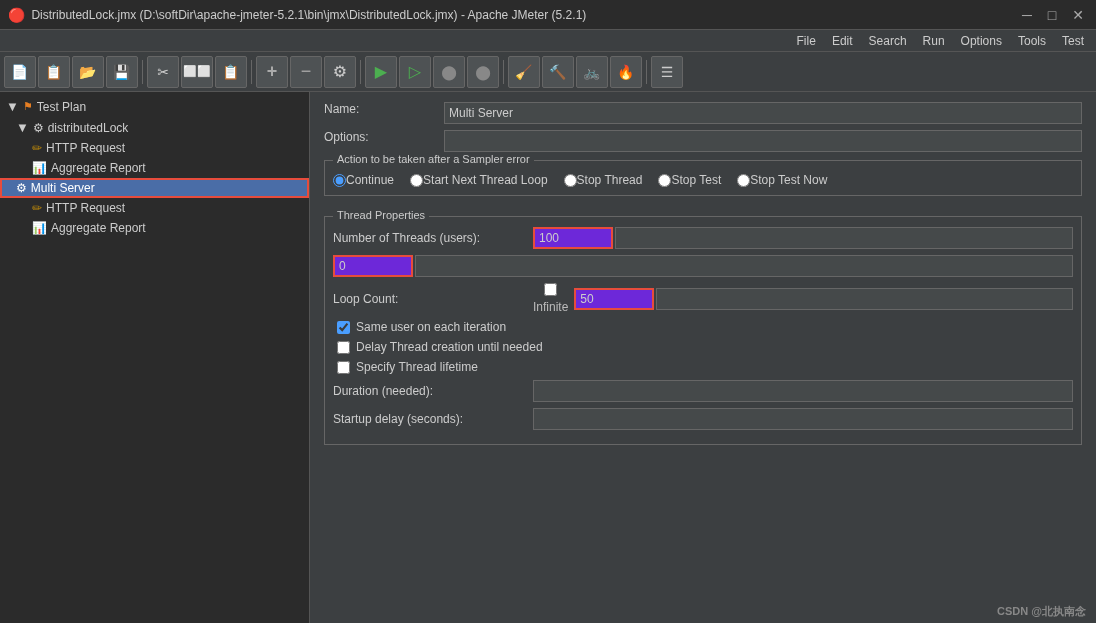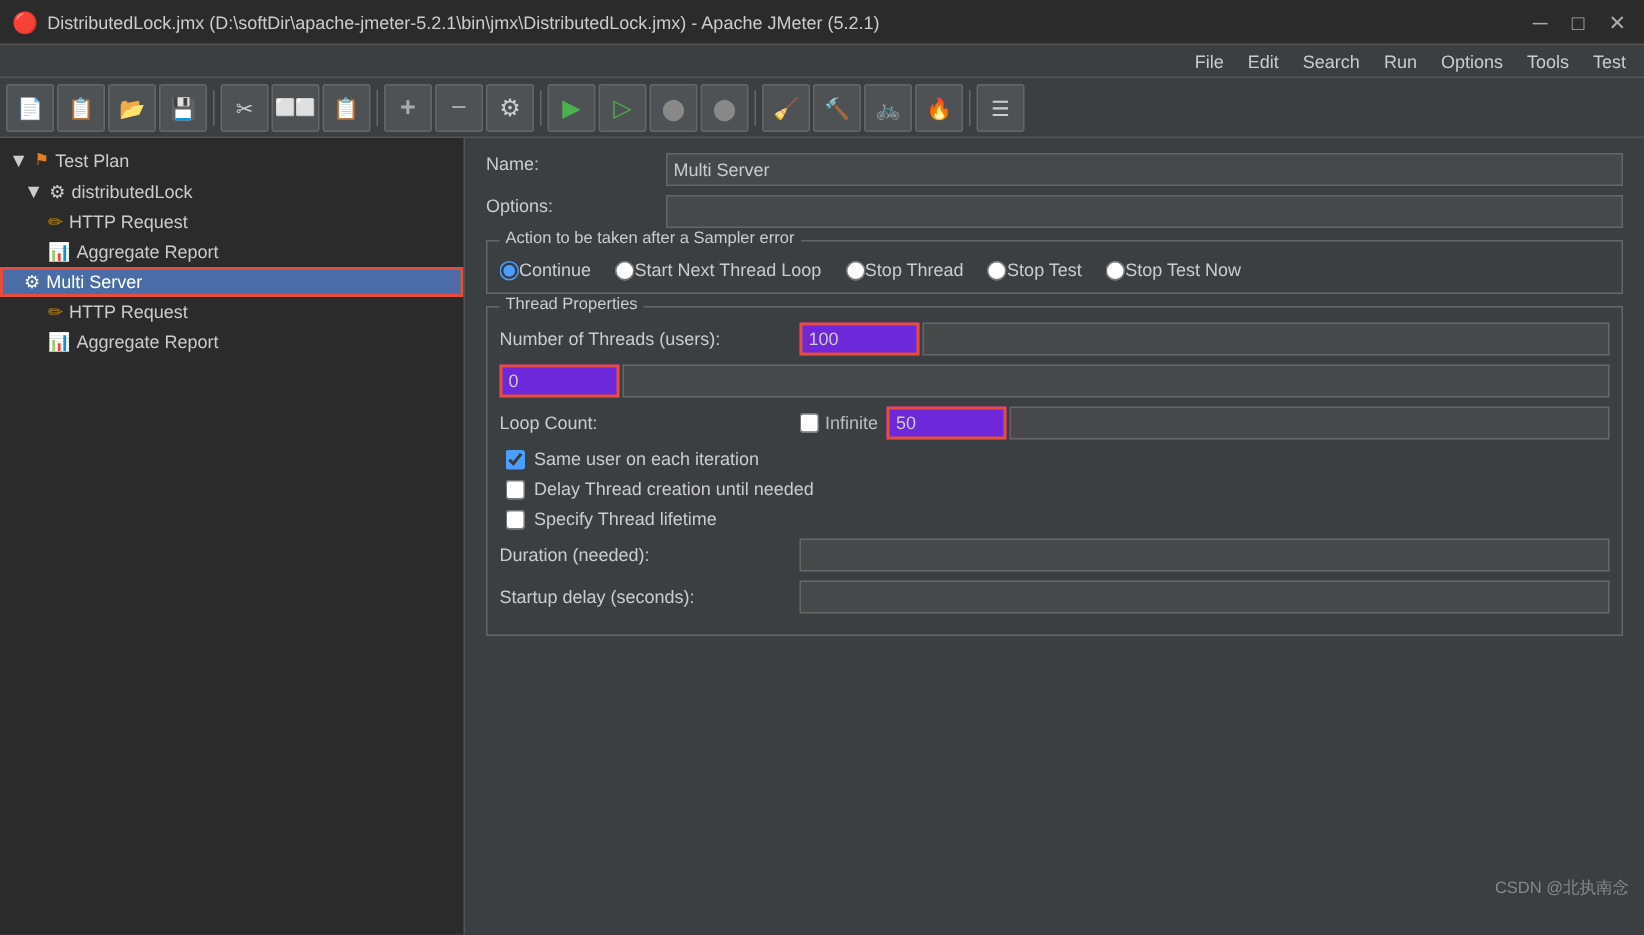--- a/index.html
+++ b/index.html
@@ -174,21 +174,21 @@
       color: #ccc;
       font-size: 12px;
     }
     input[type="radio"], input[type="checkbox"] {
       accent-color: #4a9eff;
     }
 
     
     .thread-props-box {
       border: 1px solid #666;
-      margin: 8px 0;
+      margin: 20px 0;
       padding: 10px 8px 8px 8px;
       position: relative;
     }
     .thread-props-legend {
       position: absolute;
       top: -8px;
       left: 8px;
       background: #3c3f41;
       padding: 0 4px;
       color: #ccc;
@@ -232,24 +232,25 @@
       align-items: center;
       gap: 6px;
       margin-bottom: 6px;
       color: #ccc;
       font-size: 12px;
       padding-left: 4px;
     }
 
     .watermark {
       position: fixed;
-      bottom: 24px;
+      bottom: 4px;
       right: 10px;
       color: #888;
       font-size: 11px;
+      font-weight: bold;
     }
 
     
     ::-webkit-scrollbar { width: 6px; }
     ::-webkit-scrollbar-track { background: #2b2b2b; }
     ::-webkit-scrollbar-thumb { background: #555; border-radius: 3px; }
   </style>
 </head>
 <body>
 
@@ -383,21 +384,21 @@
         <input class="tp-input-full" type="text" value="" style="margin-left: 2px;">
       </div>
 
       <div class="tp-row">
         <input class="tp-input" type="text" value="0" style="">
         <input class="tp-input-full" type="text" value="" style="margin-left: 2px;">
       </div>
 
       <div class="tp-row">
         <span class="tp-label">Loop Count:</span>
-        <label style="display:flex;gap:4px;margin-right:6px;">
+        <label style="display:flex;gap:4px;margin-right:6px;flex-direction:column;">
           <input type="checkbox" style="">
           <span>Infinite</span>
         </label>
         <input class="tp-input" type="text" value="50" style="">
         <input class="tp-input-full" type="text" value="" style="margin-left: 2px;">
       </div>
 
       <div class="checkbox-row">
         <input type="checkbox" checked="" style="">
         <span>Same user on each iteration</span>

